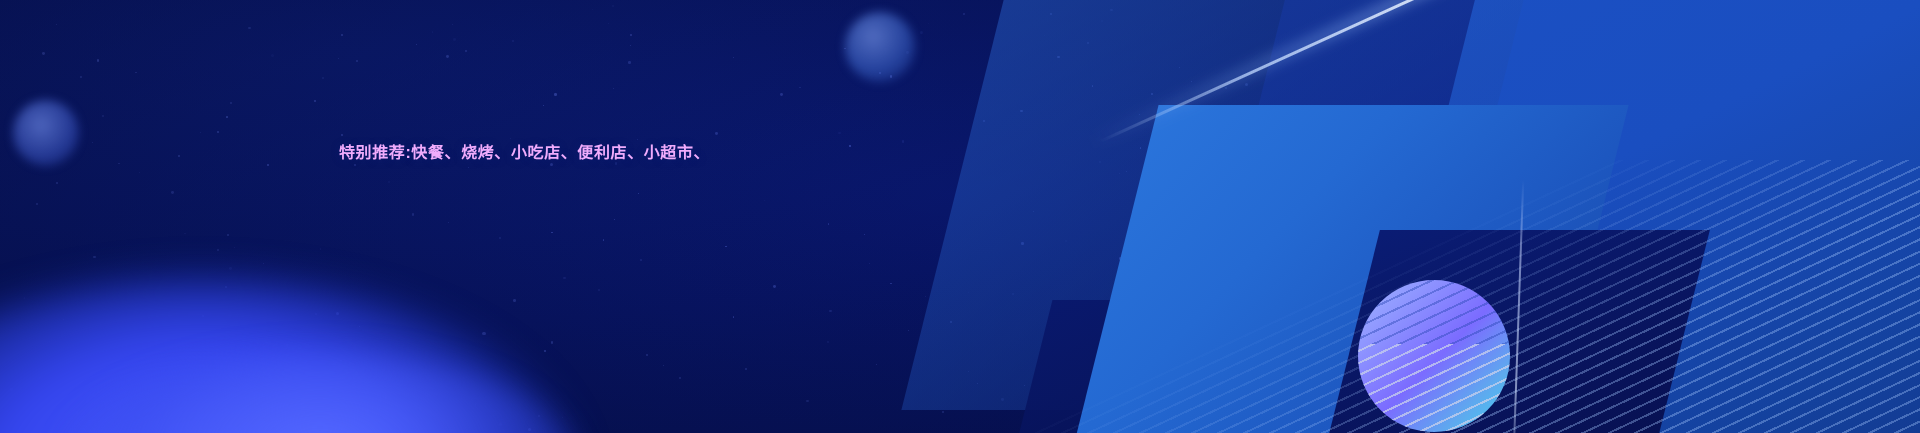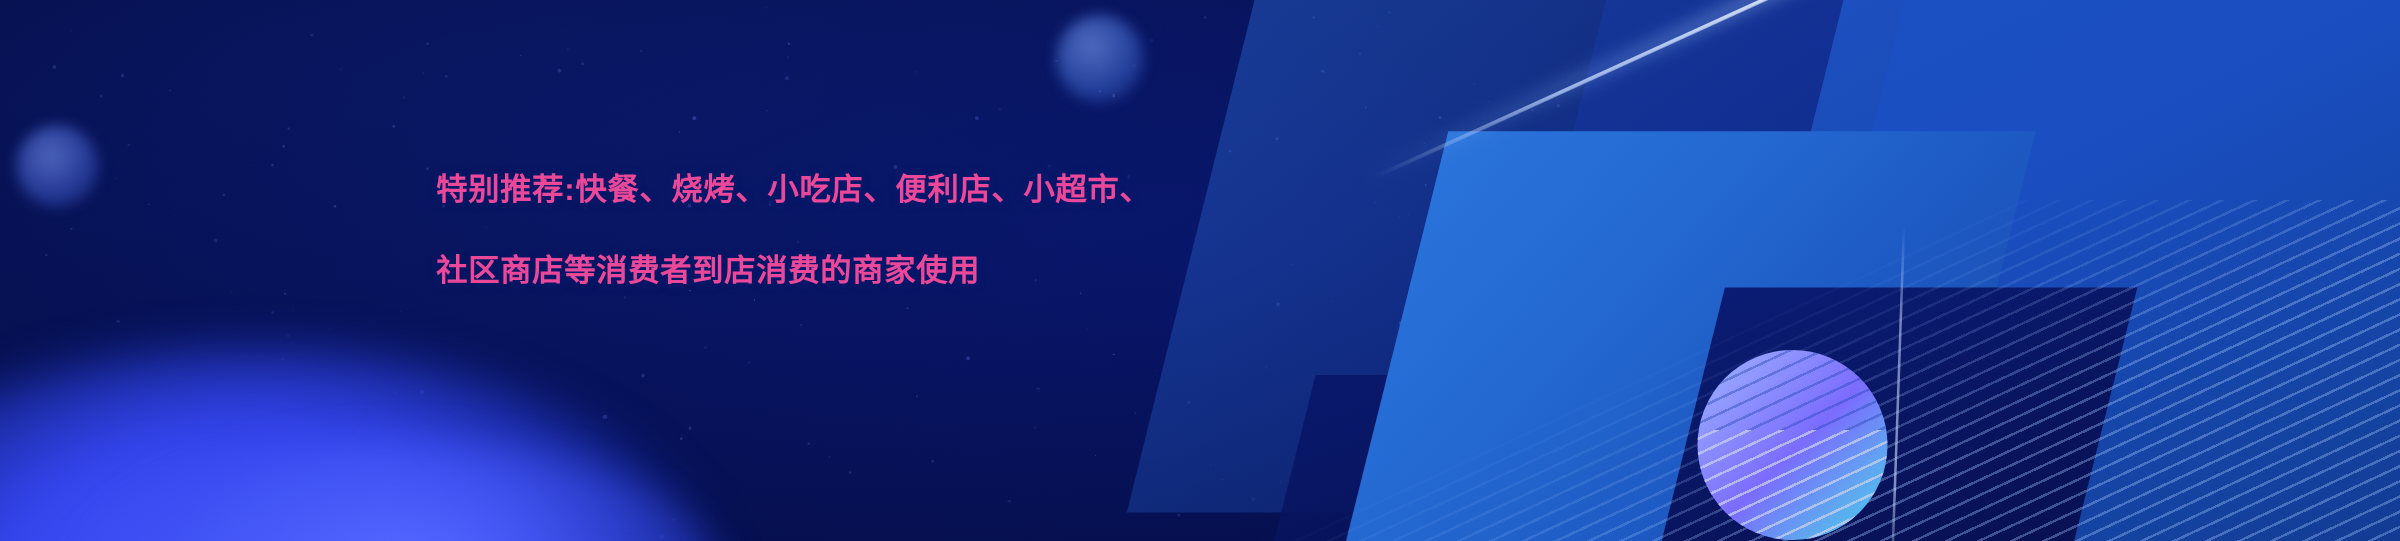--- a/index.html
+++ b/index.html
@@ -236,23 +236,23 @@
     margin: 0;
     font-size: 49px;
     line-height: 1.08;
     font-weight: 700;
     color: #ffffff;
     letter-spacing: 3px;
     white-space: nowrap;
     text-shadow: 0 2px 14px rgba(10,30,120,0.55);
   }
   .sub {
-    margin: 14px;
-    color: #ec4899;
-    font-size: 25px;
+    margin: 4px;
+    color: #f0abfc;
+    font-size: 16px;
     line-height: 51px;
     font-weight: 600;
     letter-spacing: 0.6px;
     white-space: nowrap;
     text-shadow: 0 1px 8px rgba(10,30,120,0.45);
   }
   .sub-wrap { margin-top: 39px; }
 </style>
 </head>
 <body>
@@ -493,17 +493,16 @@
     <div class="streak"></div>
     <div class="orb">
       <div class="orb-stripes"></div>
       <div class="orb-stripes-lower"></div>
     </div>
   </div>
 
   <div class="copy">
     <div class="sub-wrap">
       <p class="sub">特别推荐:快餐、烧烤、小吃店、便利店、小超市、</p>
-      <p class="sub">社区商店等消费者到店消费的商家使用</p>
     </div>
   </div>
 
 </div>
 
 </body></html>

